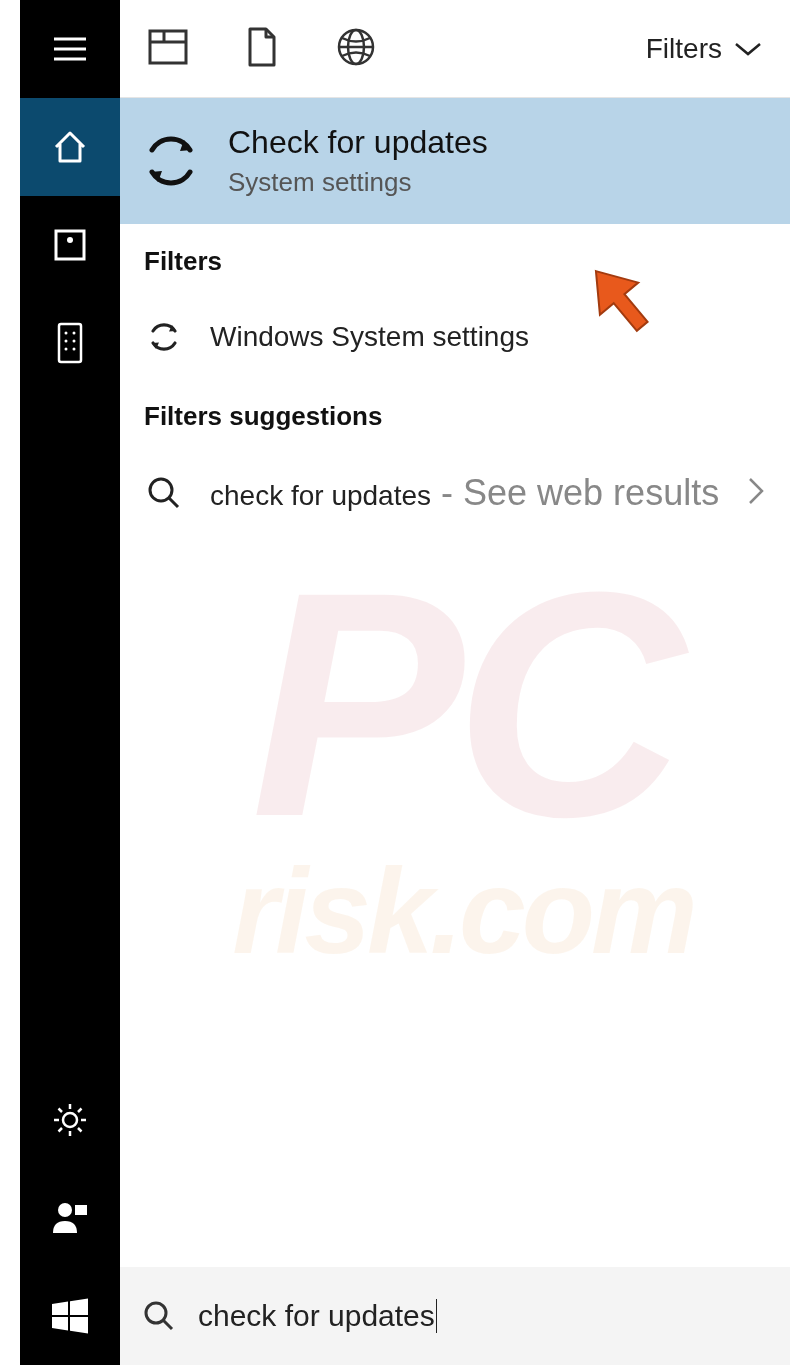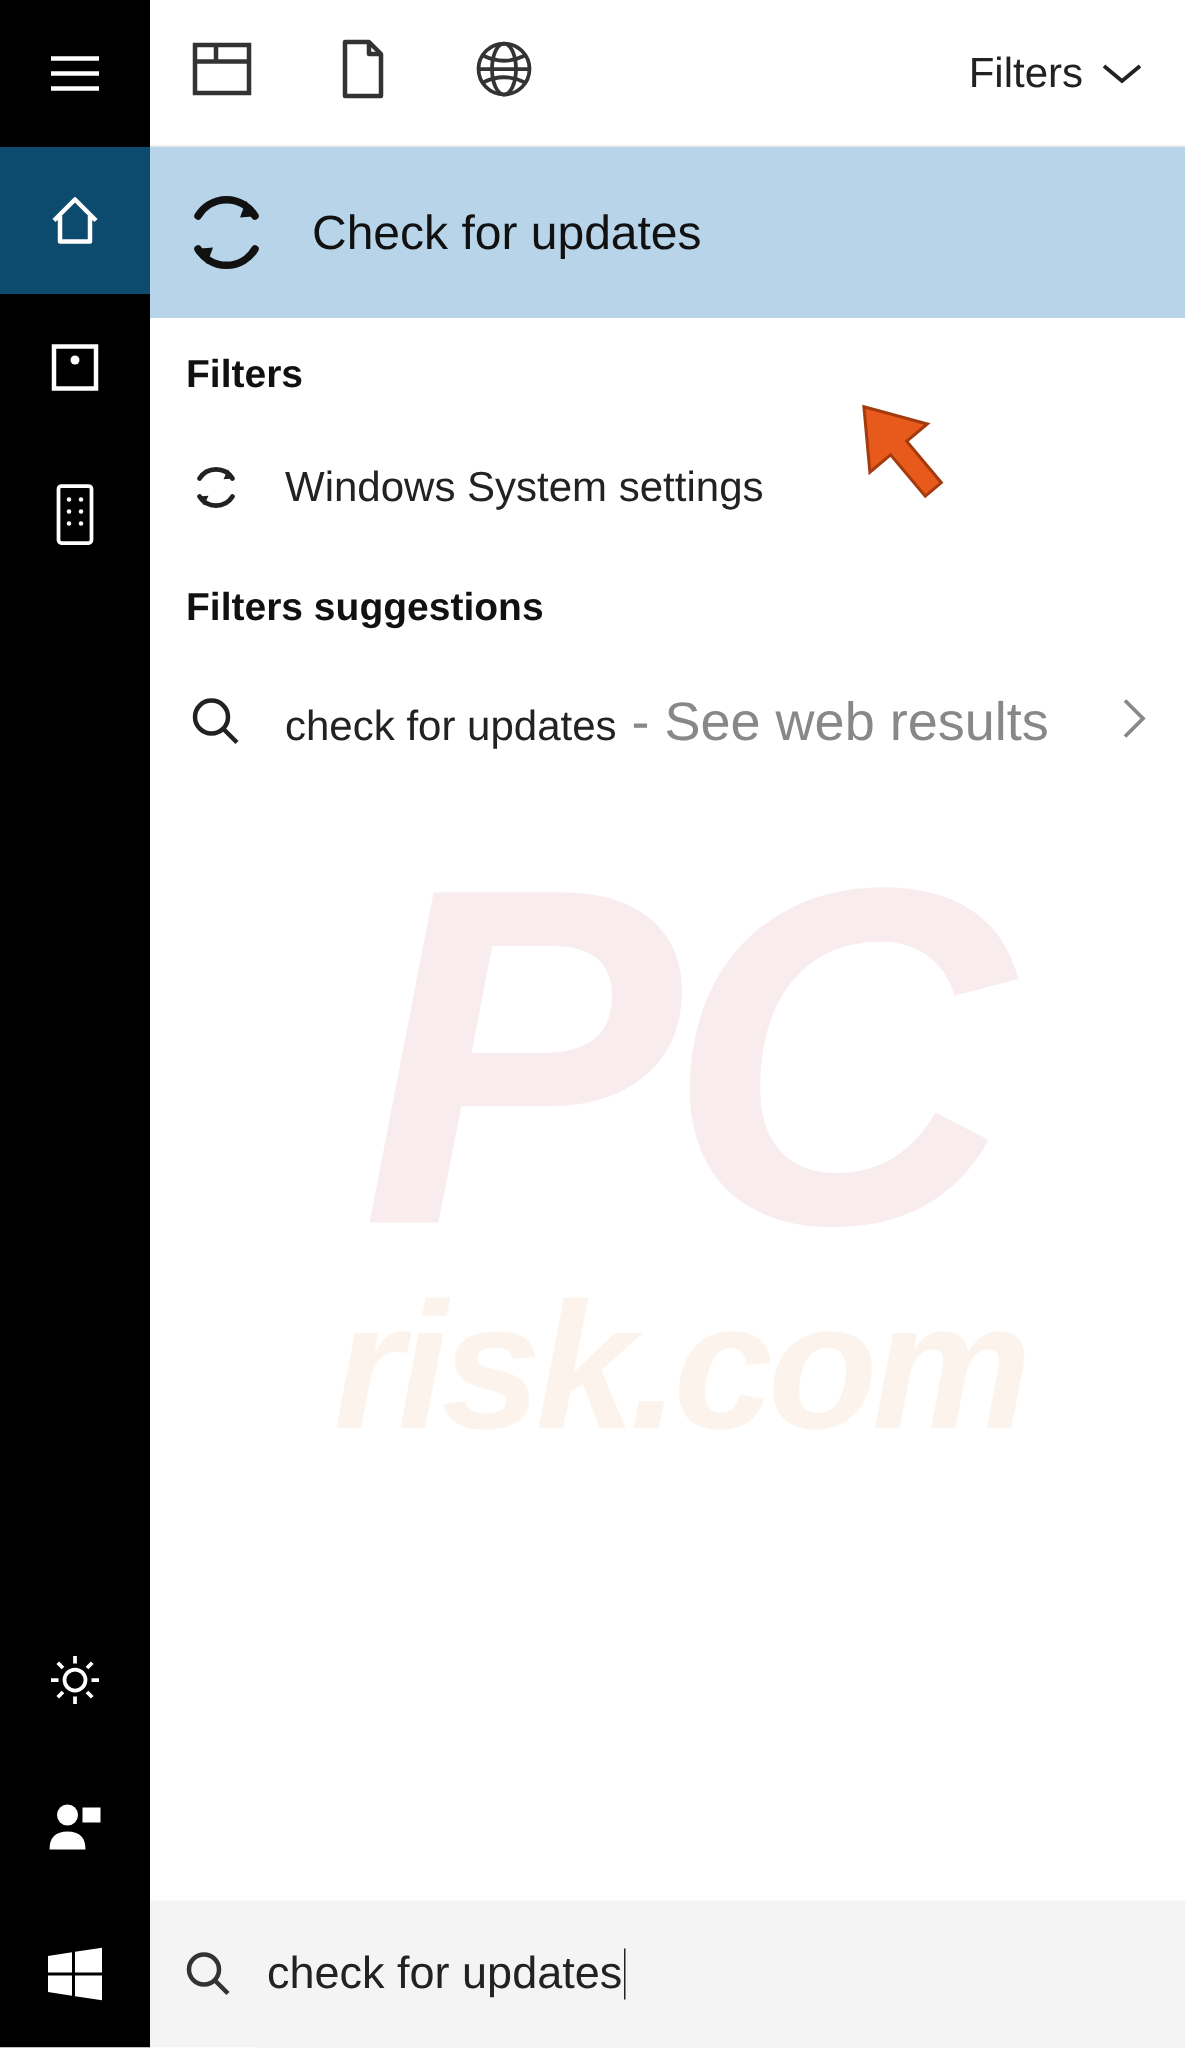--- a/index.html
+++ b/index.html
@@ -8,20 +8,21 @@
     width: 790px;
     height: 1365px;
     overflow: hidden;
     background: #fff;
     position: relative;
   }
   .root {
     display: flex;
     width: 100%;
     height: 100%;
+    padding-left: 20px;
   }
   
   .sidebar {
     width: 100px;
     background: #000;
     display: flex;
     flex-direction: column;
     align-items: center;
     color: #fff;
     flex-shrink: 0;
@@ -335,20 +336,21 @@
         <div class="best-match-icon">
           <svg width="62" height="62" viewBox="0 0 62 62" stroke="#111" stroke-width="5" fill="none">
             <path d="M12 20 A22 22 0 0 1 50 20" stroke-linecap="round"></path>
             <path d="M50 42 A22 22 0 0 1 12 42" stroke-linecap="round"></path>
             <path d="M44 10 L52 20 L40 21 Z" fill="#111" stroke="none"></path>
             <path d="M18 52 L10 42 L22 41 Z" fill="#111" stroke="none"></path>
           </svg>
         </div>
         <div class="best-match-text-col">
           <div class="best-match-title">Check for updates</div>
+          <div class="best-match-sub">System settings</div>
         </div>
       </div>
 
       <div class="section-heading">Filters</div>
 
       <div class="result-row">
         <div class="result-icon">
           <svg width="38" height="38" viewBox="0 0 38 38" stroke="#222" stroke-width="3.2" fill="none">
             <path d="M8 13 A13 13 0 0 1 30 13" stroke-linecap="round"></path>
             <path d="M30 25 A13 13 0 0 1 8 25" stroke-linecap="round"></path>

